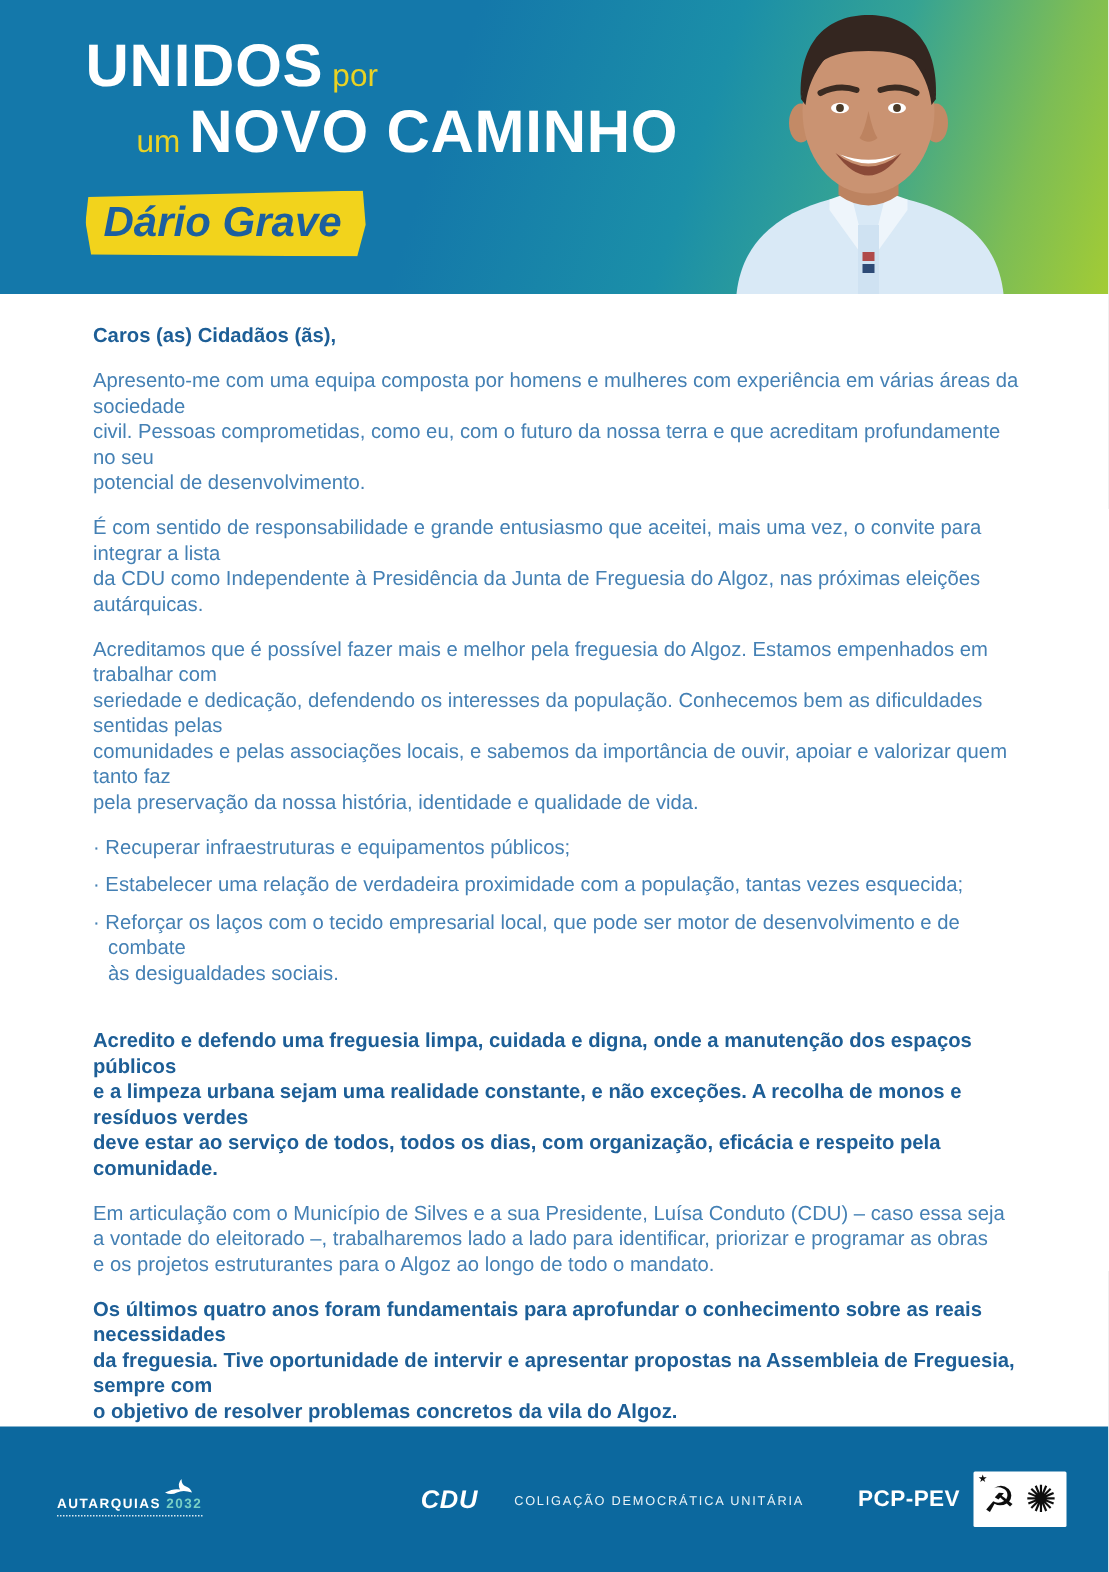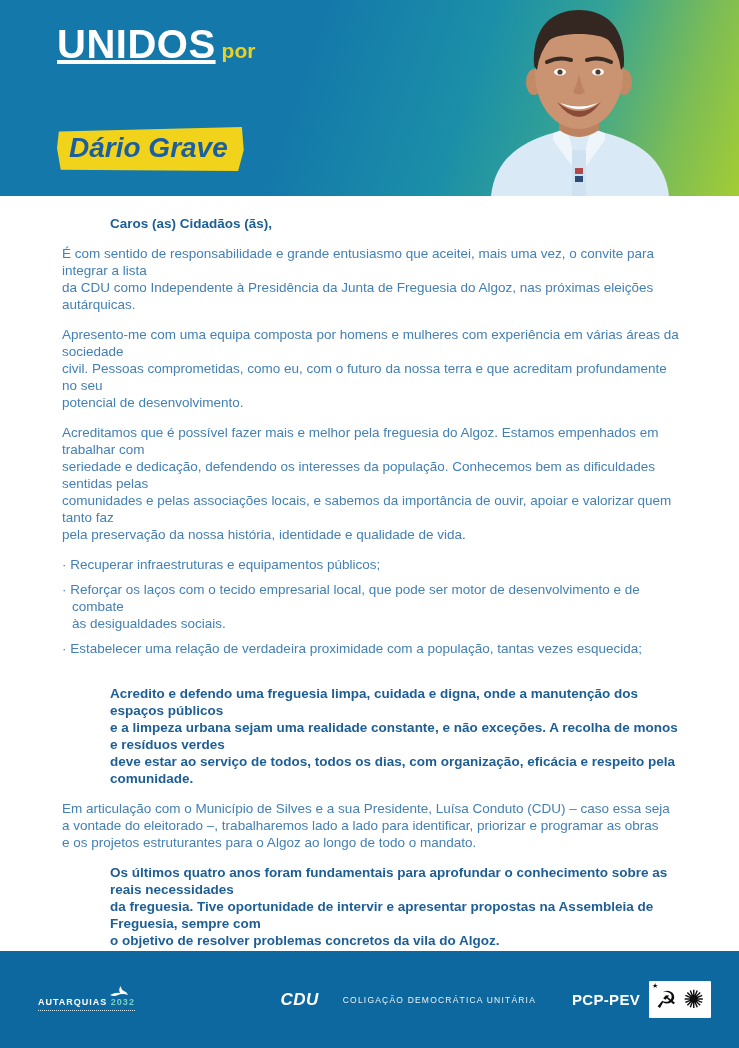--- a/index.html
+++ b/index.html
@@ -16,42 +16,41 @@
   .hero {
     position:relative; height:196px; flex:0 0 196px;
     background:linear-gradient(108deg,#1478aa 0%,#1478aa 40%,#1b8fa8 62%,#35a394 76%,#7dbd55 90%,#a3cc34 100%);
     overflow:hidden;
   }
   .slogan { position:absolute; left:57px; top:24px; line-height:1; }
   .slogan .row { white-space:nowrap; }
   .slogan .big {
     color:#ffffff; font-weight:800; font-size:40px; letter-spacing:0.5px;
     font-family:"Liberation Sans", sans-serif;
-    text-decoration:underline;
   }
   .slogan .accent {
-    color:#ead223; font-weight:700; font-size:21px; padding:0 6px;
+    color:#ead223; font-weight:400; font-size:21px; padding:0 6px;
   }
   .slogan .row2 { margin-top:4px; padding-left:28px; }
   .badge {
     position:absolute; left:57px; top:127px;
     background:#f2d31c; color:#1c5f9f;
     font-style:italic; font-weight:800; font-size:28px;
     padding:5px 16px 7px 12px;
     clip-path:polygon(1% 10%, 99% 0%, 100% 52%, 97% 100%, 2% 97%, 0% 48%);
   }
   .portrait { position:absolute; right:0; bottom:0; }
 
   
   .letter {
     flex:1 1 auto; padding:19px 58px 0 62px; overflow:hidden;
     font-size:13.5px; line-height:17px; color:#4480b4;
   }
   .letter p { margin-bottom:13px; white-space:pre-line; }
-  .letter p.b { color:#1d5e96; font-weight:700;margin-left:48px; }
+  .letter p.b { color:#1d5e96; font-weight:700; }
   .bullets { margin-bottom:28px; }
   .bullets p { margin-bottom:8px; padding-left:10px; text-indent:-10px; }
 
   
   .footer {
     flex:0 0 97px; background:#0c689e; color:#fff;
     display:flex; align-items:center; padding:0 28px 0 38px;
     position:relative;
   }
   .autq { position:relative; padding-top:8px; }
@@ -76,20 +75,23 @@
 </style>
 </head>
 <body>
 
 <div class="page">
 
   <header class="hero">
     <div class="slogan">
       <div class="row">
         <span class="big">UNIDOS</span><span class="accent">por</span>
+      </div>
+      <div class="row row2">
+        <span class="accent">um</span><span class="big">NOVO CAMINHO</span>
       </div>
     </div>
     <div class="badge">Dário Grave</div>
 
     <svg class="portrait" width="300" height="196" viewBox="0 0 300 196">
 
       <path d="M52,196 C56,158 84,141 114,133 L166,133 C198,141 226,158 230,196 Z" fill="#d9e9f6"></path>
       <path d="M114,133 L128,128 L140,176 L114,140 Z" fill="#eef5fb"></path>
       <path d="M166,133 L152,128 L140,176 L166,140 Z" fill="#eef5fb"></path>
       <path d="M133,150 h14 v46 h-14 Z" fill="#cfe2f2"></path>
@@ -117,35 +119,35 @@
 
       <path d="M140,74 q-3,14 -6,18 q6,5 12,0 q-3,-4 -6,-18" fill="#bd8360"></path>
 
       <path d="M118,102 Q140,120 162,102 Q140,132 118,102 Z" fill="#8a4a38"></path>
       <path d="M121,103 Q140,115 159,103 Q140,110 121,103 Z" fill="#ffffff"></path>
     </svg>
   </header>
 
   <main class="letter">
     <p class="b">Caros (as) Cidadãos (ãs),</p>
-    <p>É com sentido de responsabilidade e grande entusiasmo que aceitei, mais uma vez, o convite para integrar a lista
-da CDU como Independente à Presidência da Junta de Freguesia do Algoz, nas próximas eleições autárquicas.</p>
     <p>Apresento-me com uma equipa composta por homens e mulheres com experiência em várias áreas da sociedade
 civil. Pessoas comprometidas, como eu, com o futuro da nossa terra e que acreditam profundamente no seu
 potencial de desenvolvimento.</p>
+    <p>É com sentido de responsabilidade e grande entusiasmo que aceitei, mais uma vez, o convite para integrar a lista
+da CDU como Independente à Presidência da Junta de Freguesia do Algoz, nas próximas eleições autárquicas.</p>
     <p>Acreditamos que é possível fazer mais e melhor pela freguesia do Algoz. Estamos empenhados em trabalhar com
 seriedade e dedicação, defendendo os interesses da população. Conhecemos bem as dificuldades sentidas pelas
 comunidades e pelas associações locais, e sabemos da importância de ouvir, apoiar e valorizar quem tanto faz
 pela preservação da nossa história, identidade e qualidade de vida.</p>
 
     <div class="bullets">
       <p>· Recuperar infraestruturas e equipamentos públicos;</p>
+      <p>· Estabelecer uma relação de verdadeira proximidade com a população, tantas vezes esquecida;</p>
       <p>· Reforçar os laços com o tecido empresarial local, que pode ser motor de desenvolvimento e de combate
 às desigualdades sociais.</p>
-      <p>· Estabelecer uma relação de verdadeira proximidade com a população, tantas vezes esquecida;</p>
     </div>
 
     <p class="b">Acredito e defendo uma freguesia limpa, cuidada e digna, onde a manutenção dos espaços públicos
 e a limpeza urbana sejam uma realidade constante, e não exceções. A recolha de monos e resíduos verdes
 deve estar ao serviço de todos, todos os dias, com organização, eficácia e respeito pela comunidade.</p>
     <p>Em articulação com o Município de Silves e a sua Presidente, Luísa Conduto (CDU) – caso essa seja
 a vontade do eleitorado –, trabalharemos lado a lado para identificar, priorizar e programar as obras
 e os projetos estruturantes para o Algoz ao longo de todo o mandato.</p>
     <p class="b">Os últimos quatro anos foram fundamentais para aprofundar o conhecimento sobre as reais necessidades
 da freguesia. Tive oportunidade de intervir e apresentar propostas na Assembleia de Freguesia, sempre com

